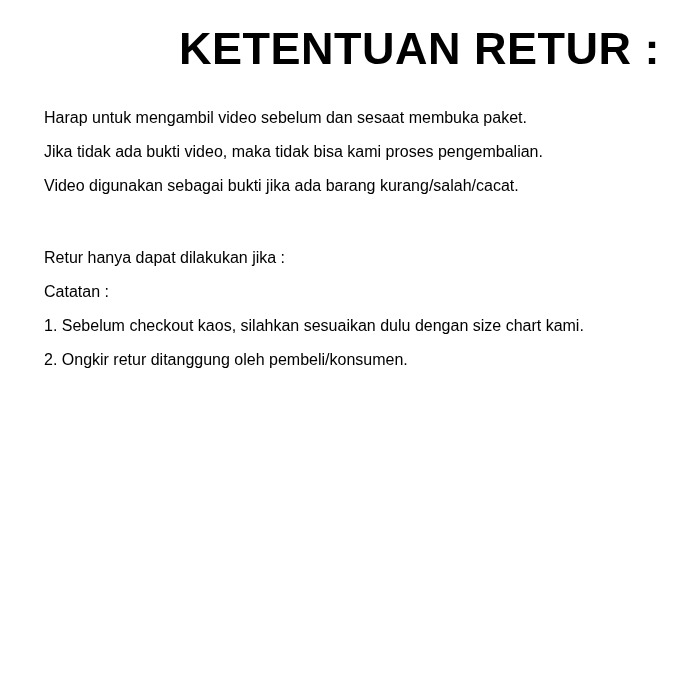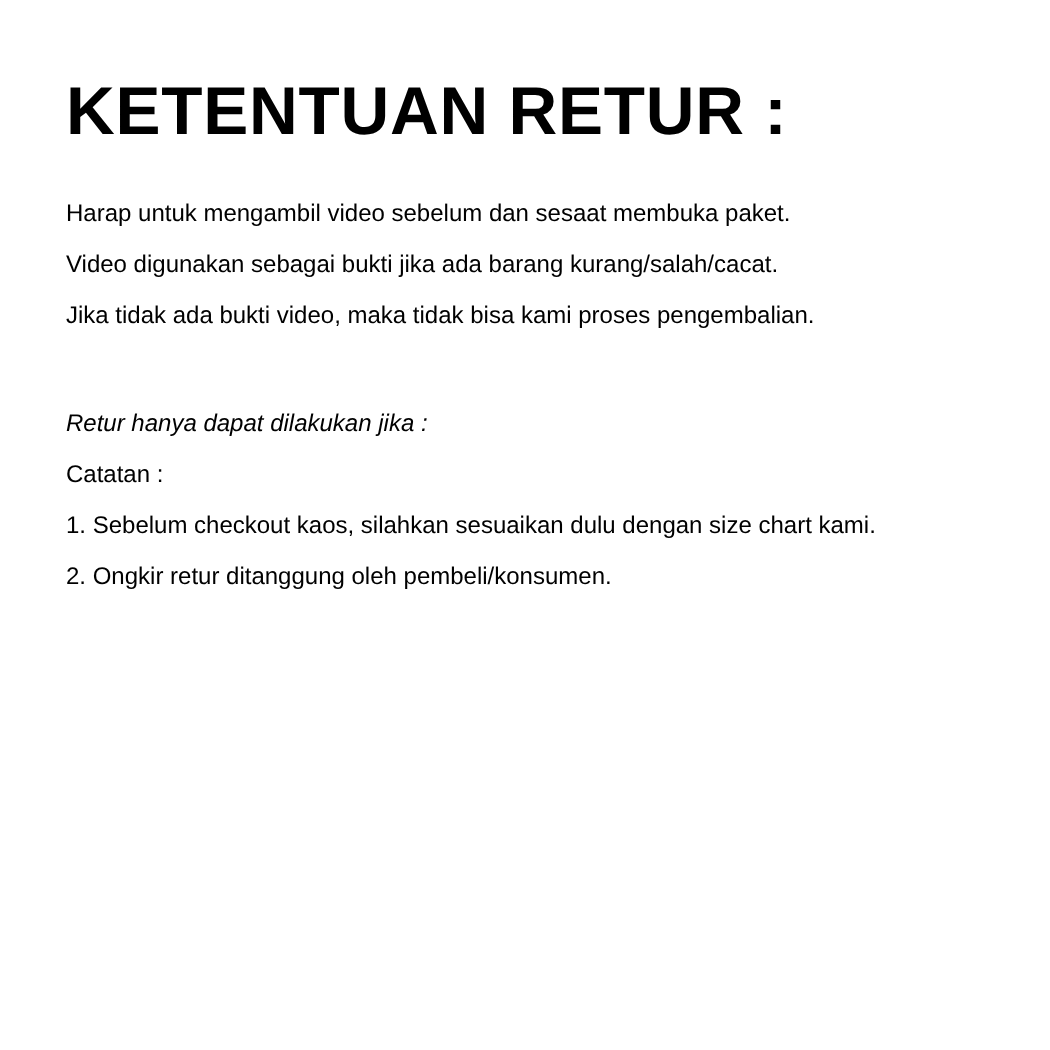--- a/index.html
+++ b/index.html
@@ -10,48 +10,49 @@
     font-family: "Liberation Sans", sans-serif;
     color: #000000;
     overflow: hidden;
   }
   .doc {
     width: 700px;
     height: 700px;
     padding: 0 40px 0 44px;
   }
   .doc-title {
-    padding-top: 48px;
+    padding-top: 23px;
     font-size: 45px;
     font-weight: bold;
     line-height: 1.15;
     letter-spacing: 0.5px;
     white-space: nowrap;
+    text-align: right;
   }
   .body-line {
     font-size: 16px;
     line-height: 34px;
     white-space: nowrap;
   }
   .intro-block { margin-top: 26px; }
-  .retur-block { margin-top: 38px; font-style: italic; }
+  .retur-block { margin-top: 38px; }
   .catatan-block { }
   .closing-block { margin-top: 74px; }
 </style>
 </head>
 <body>
 
 <div class="doc">
 
   <div class="doc-title">KETENTUAN RETUR :</div>
 
   <div class="intro-block">
     <div class="body-line">Harap untuk mengambil video sebelum dan sesaat membuka paket.</div>
+    <div class="body-line">Jika tidak ada bukti video, maka tidak bisa kami proses pengembalian.</div>
     <div class="body-line">Video digunakan sebagai bukti jika ada barang kurang/salah/cacat.</div>
-    <div class="body-line">Jika tidak ada bukti video, maka tidak bisa kami proses pengembalian.</div>
   </div>
 
   <div class="retur-block">
     <div class="body-line">Retur hanya dapat dilakukan jika :</div>
   </div>
 
   <div class="catatan-block">
     <div class="body-line">Catatan :</div>
     <div class="body-line">1. Sebelum checkout kaos, silahkan sesuaikan dulu dengan size chart kami.</div>
     <div class="body-line">2. Ongkir retur ditanggung oleh pembeli/konsumen.</div>

